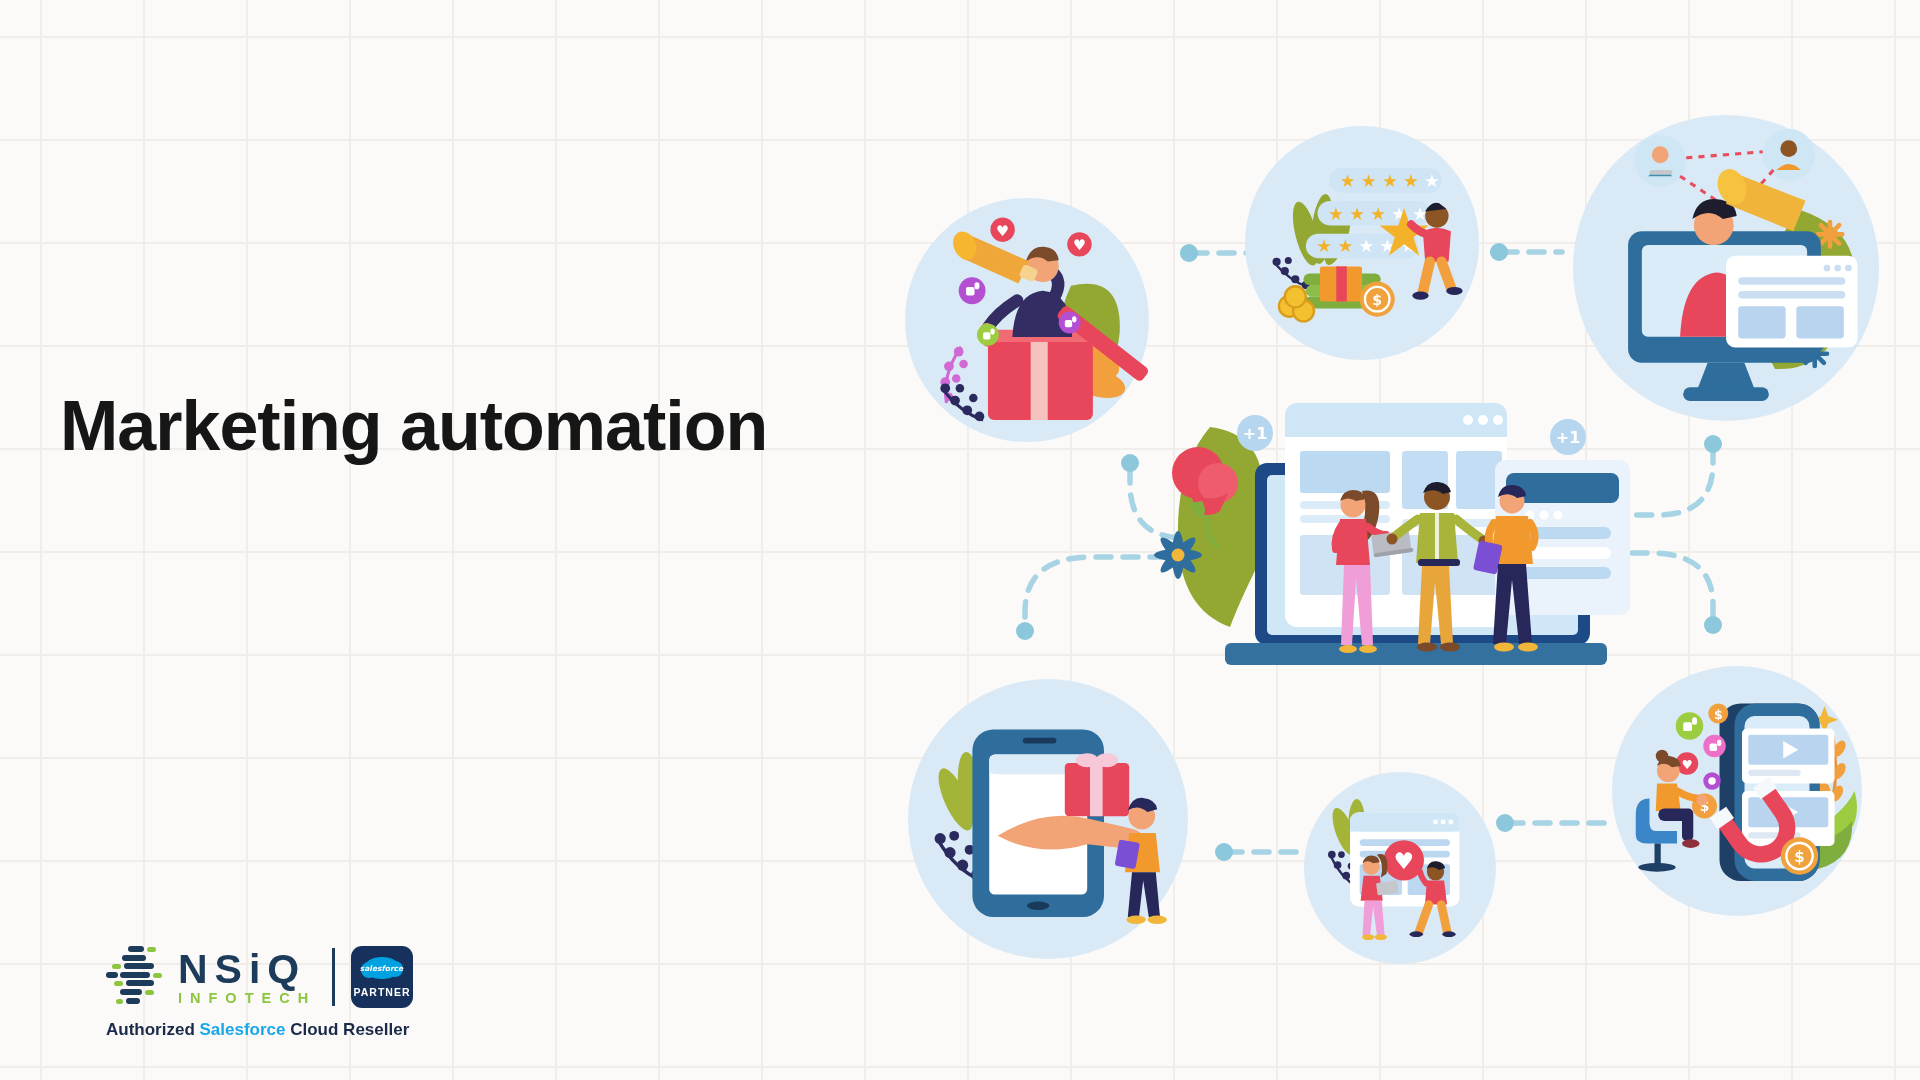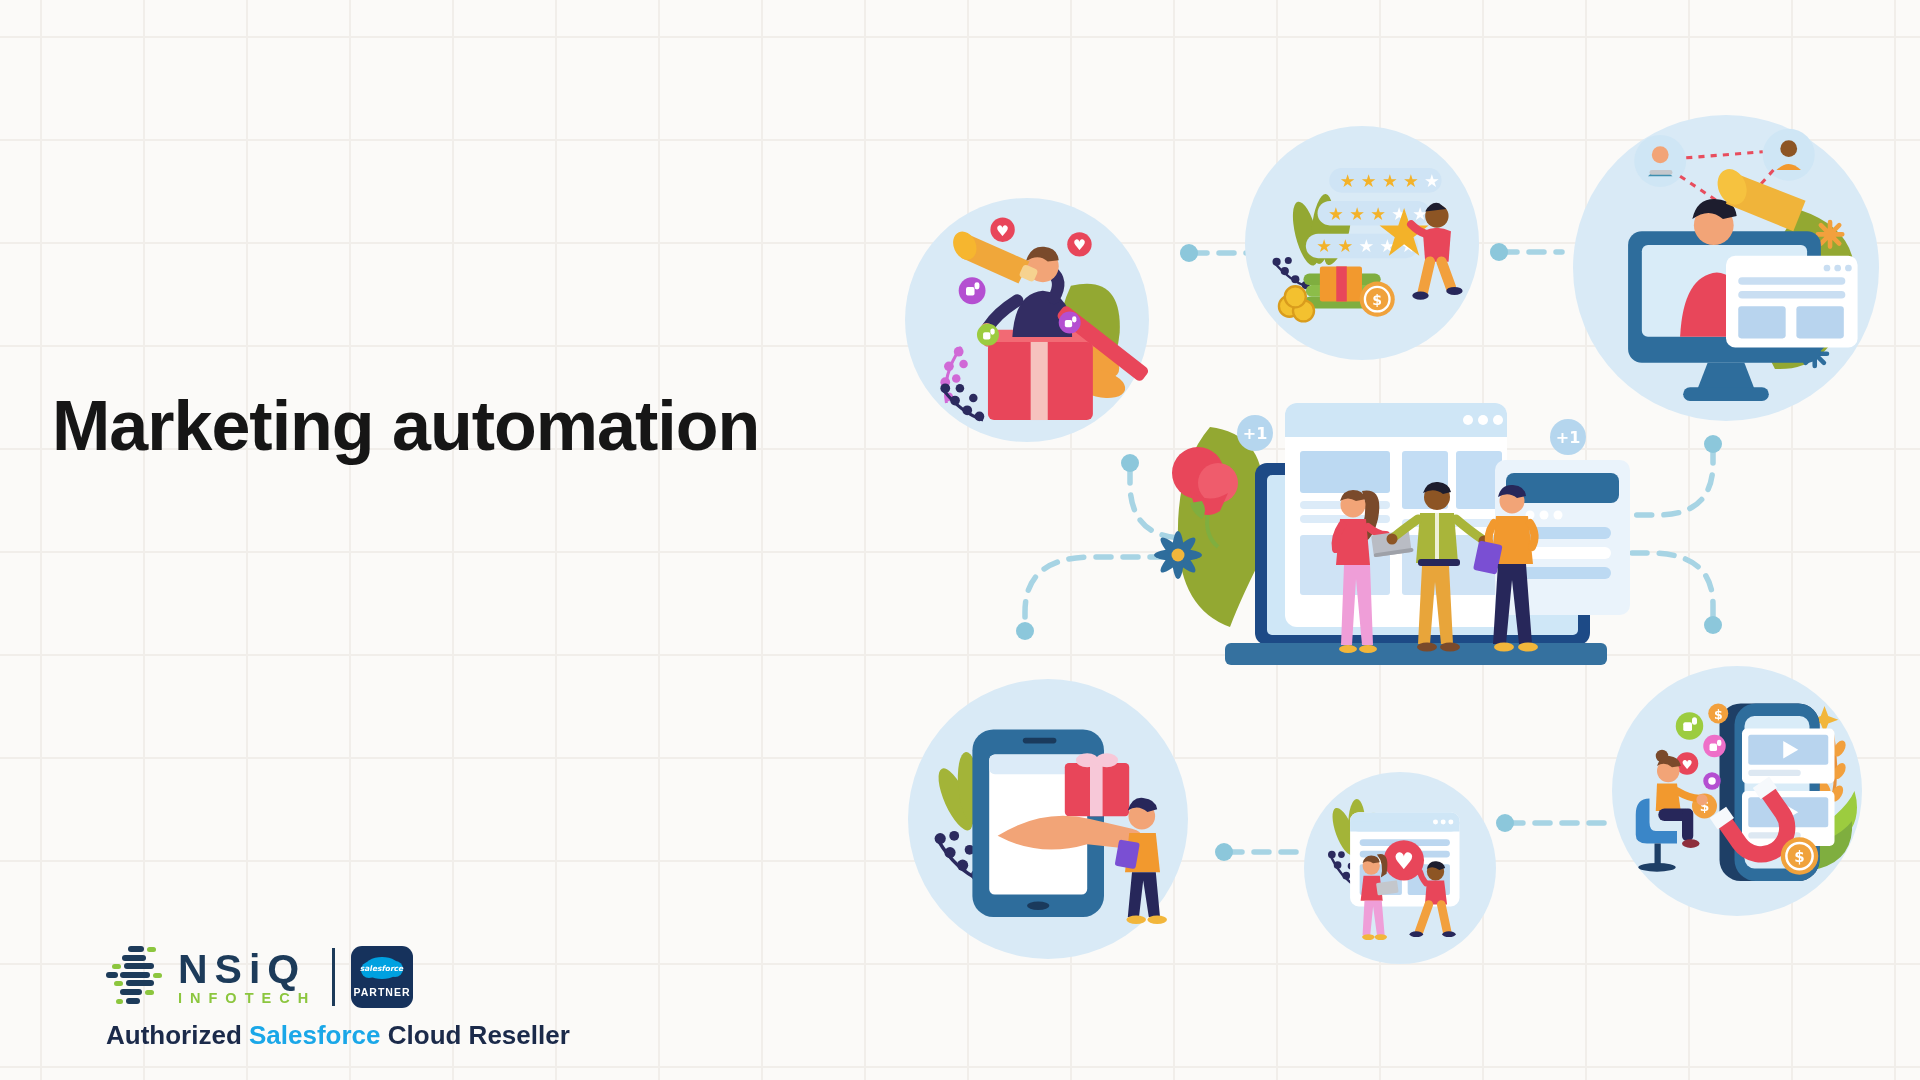--- a/index.html
+++ b/index.html
@@ -9,37 +9,37 @@
     position:relative; width:1920px; height:1080px; overflow:hidden;
     background-color:#fbfaf8;
     background-image:
       linear-gradient(to right, #f1eeea 2px, transparent 2px),
       linear-gradient(to bottom, #f1eeea 2px, transparent 2px);
     background-size:103px 103px;
     background-position:40px 36px;
   }
   
   .title{
-    position:absolute; left:52px; top:372px;
+    position:absolute; left:60px; top:372px;
     font-size:70px; line-height:108px; font-weight:700;
     letter-spacing:-1px; color:#161616;
   }
   
   .node{ position:absolute; border-radius:50%; background:#d9eaf6; }
   .node svg{ position:absolute; inset:0; width:100%; height:100%; }
   .scene{ position:absolute; }
   .overlay{ position:absolute; inset:0; pointer-events:none; }
   
   .logo-block{ position:absolute; left:106px; top:946px; width:330px; }
   .logo-row{ display:flex; align-items:center; gap:12px; }
   .brand-text{ display:flex; flex-direction:column; }
   .brand-name{ font-size:41px; font-weight:700; color:#1d3b5a; letter-spacing:7px; line-height:42px; }
   .brand-sub{ font-size:14.5px; font-weight:700; color:#8cc63e; letter-spacing:8px; margin-top:0; }
   .logo-divider{ width:2.5px; height:58px; background:#1d3b5a; margin:0 4px; }
-  .tagline{ margin-top:12px; font-size:26px; font-weight:700; color:#1b2a4a; white-space:nowrap; }
+  .tagline{ margin-top:12px; font-size:17px; font-weight:700; color:#1b2a4a; white-space:nowrap; }
   .tagline .sf{ color:#1aa7e8; }
 </style>
 </head>
 <body>
 
 <div class="canvas">
 
   <div class="title">
     <div>Marketing automation</div>
   </div>

